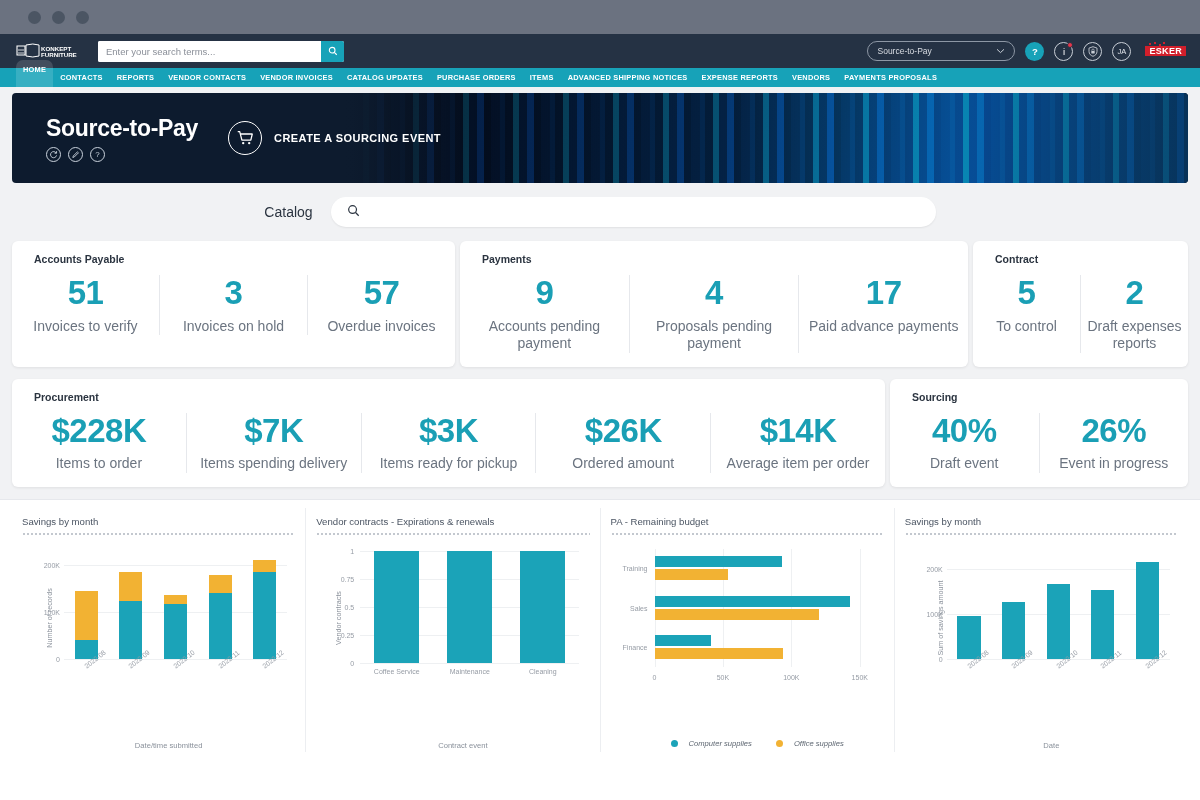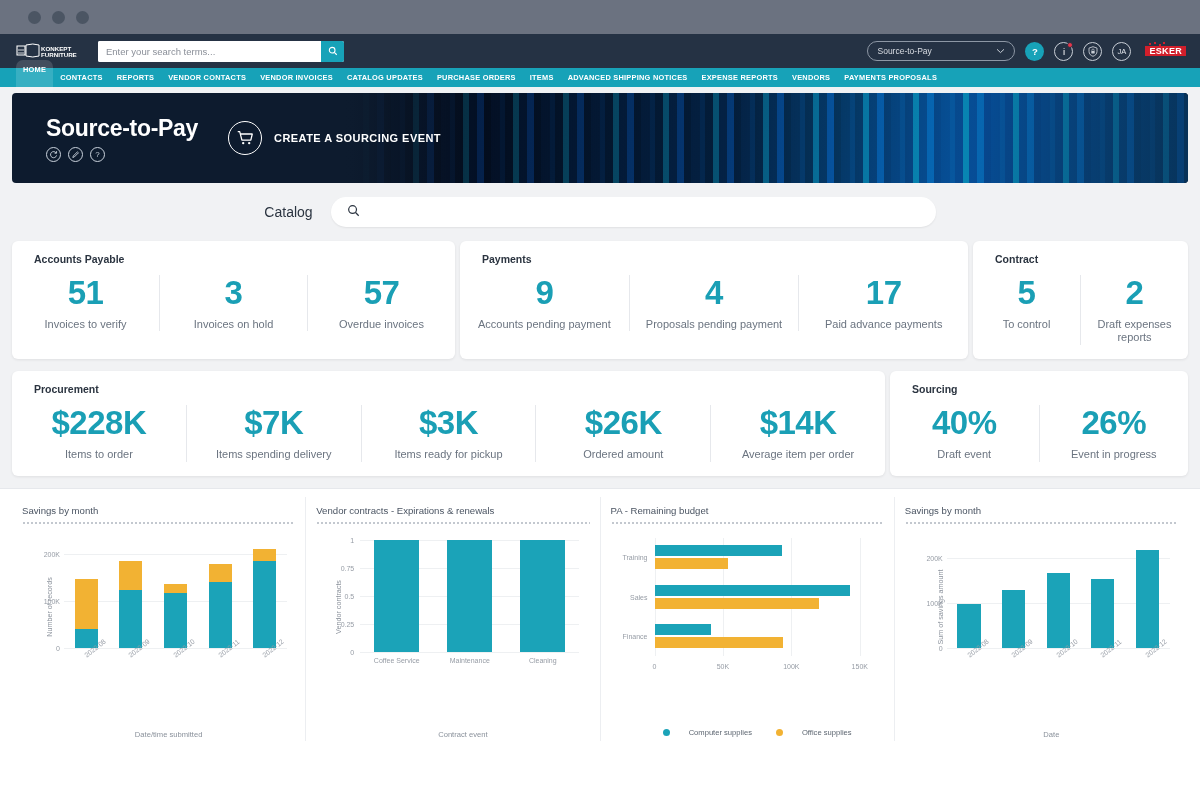--- a/index.html
+++ b/index.html
@@ -174,21 +174,21 @@
     flex: 1; text-align: center; padding: 0 6px;
     border-left: 1px solid #e6e8ec;
     display: flex; flex-direction: column; align-items: center; justify-content: flex-start;
   }
   .kpi:first-child { border-left: 0; }
   .kpi-value {
     font-size: 33px; font-weight: bold; color: #1a9fb5; line-height: 1.08;
     letter-spacing: -.5px;
   }
   .kpi-label {
-    font-size: 11px; color: #6b7480; margin-top: 7px; line-height: 1.25;
+    font-size: 14px; color: #6b7480; margin-top: 7px; line-height: 1.25;
   }
   .card-ap { width: 443px; }
   .card-pay { width: 508px; }
   .card-exp { flex: 1; }
   .card-proc { width: 873px; }
   .card-sourcing { flex: 1; }
 
   
   .charts-row {
     display: flex; background: #fff; padding: 8px 12px 0 12px;
@@ -230,21 +230,21 @@
   }
   .hbar-cat {
     position: absolute; font-size: 7px; color: #969ca5; text-align: right;
     transform: translateY(-50%);
   }
   .hbar { position: absolute; height: 11px; }
   .legend {
     position: absolute; bottom: 4px; width: 100%;
     display: flex; justify-content: center; gap: 24px;
   }
-  .legend-item { display: flex; align-items: center; gap: 19px; }
+  .legend-item { display: flex; align-items: center; gap: 11px; font-style: italic; }
   .legend-dot { width: 7px; height: 7px; border-radius: 50%; }
   .legend-text { font-size: 7.6px; color: #5d6671; }
 </style>
 </head>
 <body>
 
 <div class="browser">
 
   <div class="chrome">
     <div class="dot"></div>

